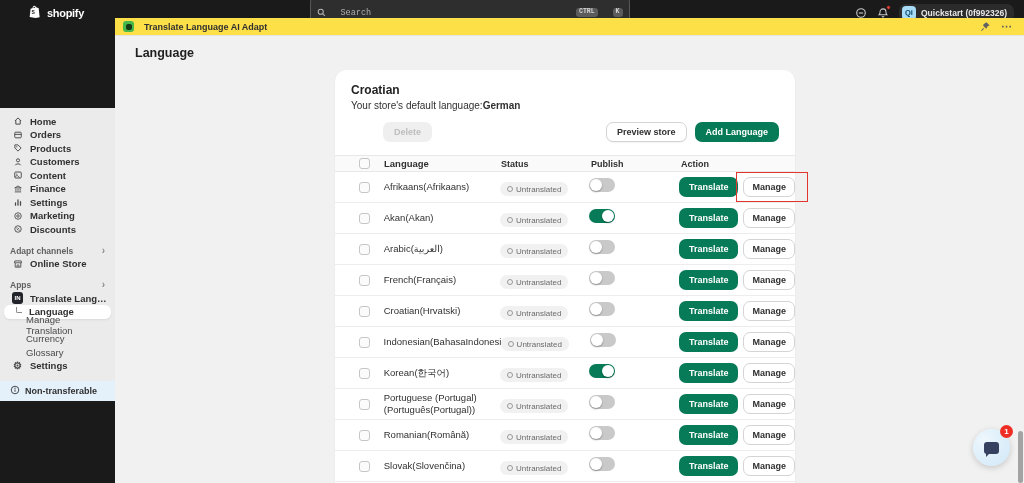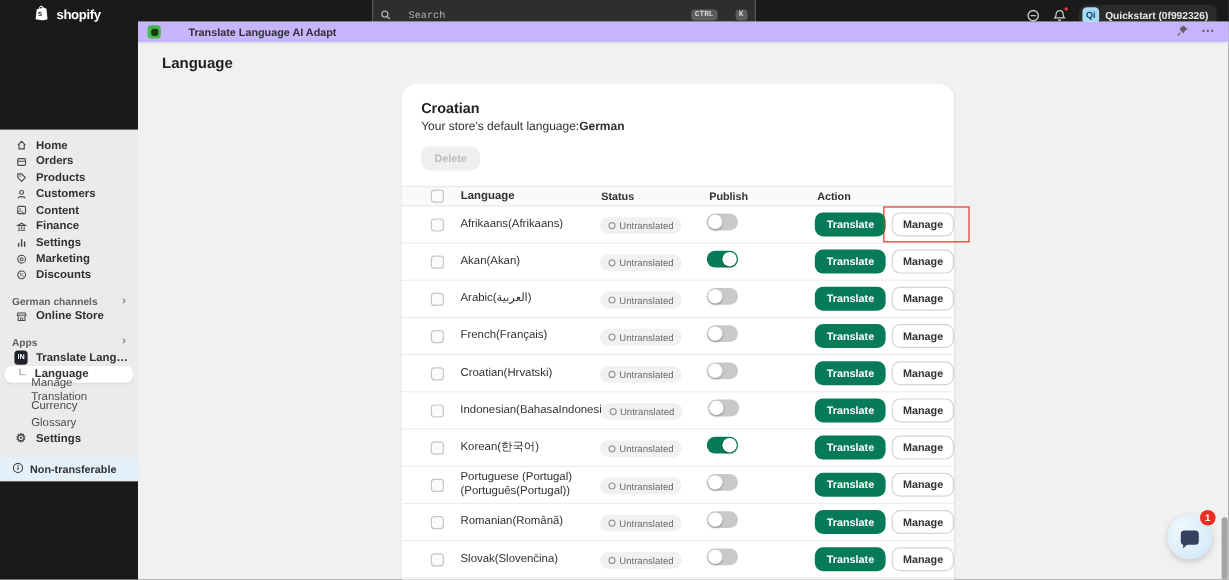--- a/index.html
+++ b/index.html
@@ -33,35 +33,35 @@
   .nav-item.sub.selected { background:#fff; border-radius:6px; margin:0 4px; padding-left:10px; box-shadow:0 1px 2px rgba(0,0,0,.08); }
   .branch { width:6px; height:6px; border-left:1.5px solid #8a8a8a; border-bottom:1.5px solid #8a8a8a; border-bottom-left-radius:2px; margin:-3px 0 0 2px; }
   .nav-item.sub2 { padding-left:26px; font-weight:normal; color:#4a4a4a; }
   .side-spacer { flex:1; }
   .settings-row { margin-bottom:8px; }
   .gear { font-size:10px; color:#4a4a4a; line-height:1; }
   .plan-bar { height:20px; background:#e4f1fb; display:flex; align-items:center; gap:5px; padding:0 10px; font-size:9px; font-weight:bold; color:#303030; }
 
   
   .main { flex:1; background:#f1f1f1; position:relative; overflow:hidden; }
-  .appbar { height:18px; background:#c4b5fd; border-bottom:1px solid #e4e4e4; display:flex; align-items:center; padding:0 12px 0 8px; gap:23px; }
+  .appbar { height:18px; background:#fde047; border-bottom:1px solid #e4e4e4; display:flex; align-items:center; padding:0 12px 0 8px; gap:10px; }
   .appbar-icon { width:11px; height:11px; border-radius:3px; background:#47b94b; position:relative; }
   .appbar-icon::after { content:""; position:absolute; inset:2.5px; background:#173a17; border-radius:2px; }
   .appbar-title { font-size:9px; font-weight:bold; color:#303030; flex:1; }
   .appbar-right { display:flex; align-items:center; gap:10px; }
   .more-glyph { color:#616161; font-size:11px; line-height:1; font-weight:bold; }
   .page-title { font-size:12.5px; font-weight:bold; color:#1f1f1f; margin:10px 0 0 20px; }
 
   
   .card { width:460px; margin:10px 0 0 220px; background:#fff; border-radius:12px 12px 0 0; box-shadow:0 1px 2px rgba(0,0,0,.07); padding-top:13px; height:420px; }
   .card-head { padding:0 16px; }
   .card-title { font-size:12px; font-weight:bold; color:#232323; }
   .card-sub { font-size:10px; color:#303030; margin-top:3px; }
   .card-sub b { font-weight:bold; }
-  .btn-row { display:flex; align-items:center; padding:0 16px; margin-top:11px; }
+  .btn-row { display:flex; align-items:center; padding:0 16px; margin-top:11px;margin-left:32px; }
   .btn { border:none; border-radius:7px; font-family:inherit; font-size:9px; font-weight:bold; cursor:pointer; }
   .btn.disabled { background:#efefef; color:#bdbdbd; padding:5px 11px; cursor:default; }
   .btn.white { background:#fff; color:#303030; border:1px solid #d4d4d4; box-shadow:0 1px 1px rgba(0,0,0,.05); padding:4px 10px; }
   .btn.green { background:#077a58; color:#fff; padding:5px 11px; }
   .btn-row .right { margin-left:auto; display:flex; gap:8px; }
 
   
   .table { margin-top:13px; }
   .thead, .trow { display:flex; align-items:center; }
   .thead { height:17px; background:#fafafa; border-top:1px solid #e8e8e8; border-bottom:1px solid #e8e8e8; font-size:9px; font-weight:bold; color:#303030; }
@@ -216,21 +216,21 @@
             <circle cx="8" cy="8" r="5.2" fill="none" stroke="#4a4a4a" stroke-width="1.4"></circle>
             <path d="M6 10l4-4" stroke="#4a4a4a" stroke-width="1.3"></path>
             <circle cx="6.2" cy="6.2" r=".9" fill="#4a4a4a"></circle>
             <circle cx="9.8" cy="9.8" r=".9" fill="#4a4a4a"></circle>
           </svg>
         </span>
       <span class="lbl">Discounts</span>
     </div>
 
     <div class="section-h">
-      <span>German channels</span>
+      <span>Adapt channels</span>
       <span class="chev">›</span>
     </div>
     <div class="nav-item">
       <span class="ni">
           <svg width="10" height="10" viewBox="0 0 16 16">
             <path d="M3 3h10l.8 3H2.2z" fill="none" stroke="#4a4a4a" stroke-width="1.4"></path>
             <path d="M3.5 6.5V13h9V6.5" fill="none" stroke="#4a4a4a" stroke-width="1.4"></path>
             <path d="M6.5 13V9.5h3V13" fill="none" stroke="#4a4a4a" stroke-width="1.2"></path>
           </svg>
         </span>
@@ -292,20 +292,24 @@
 
     <div class="card">
       <div class="card-head">
         <div class="card-title">Croatian</div>
         <div class="card-sub">
           <span>Your store's default language:</span><b>German</b>
         </div>
       </div>
       <div class="btn-row">
         <button class="btn disabled">Delete</button>
+        <span class="right">
+          <button class="btn white">Preview store</button>
+          <button class="btn green">Add Language</button>
+        </span>
       </div>
 
       <div class="table">
         <div class="thead">
           <div class="col-check">
               <span class="checkbox"></span>
             </div>
           <div class="col-lang">Language</div>
           <div class="col-status">Status</div>
           <div class="col-publish">Publish</div>

